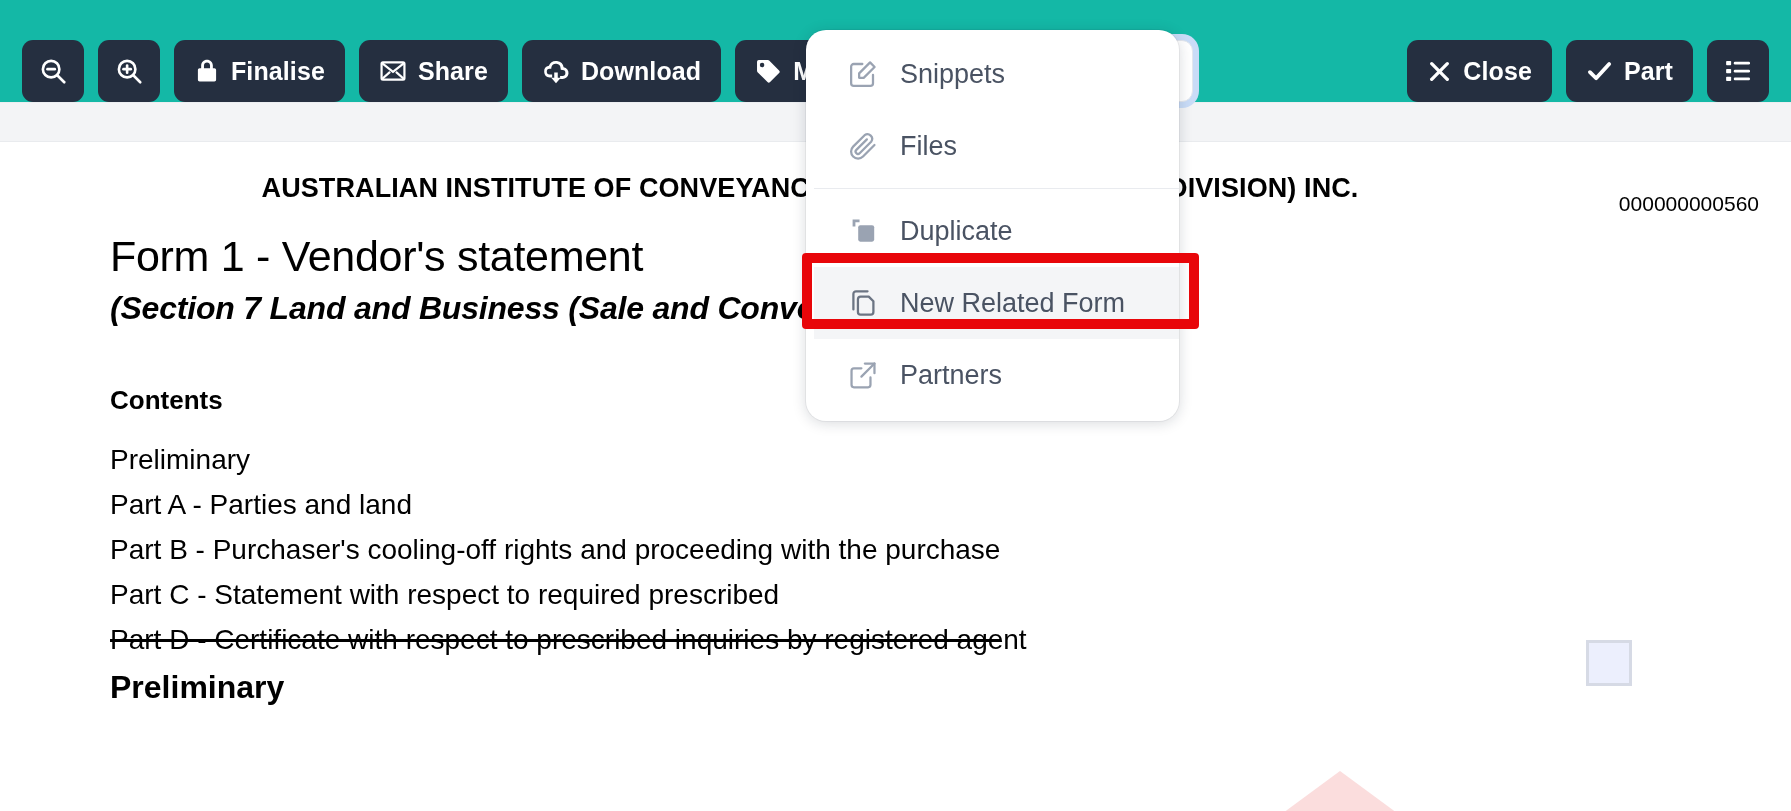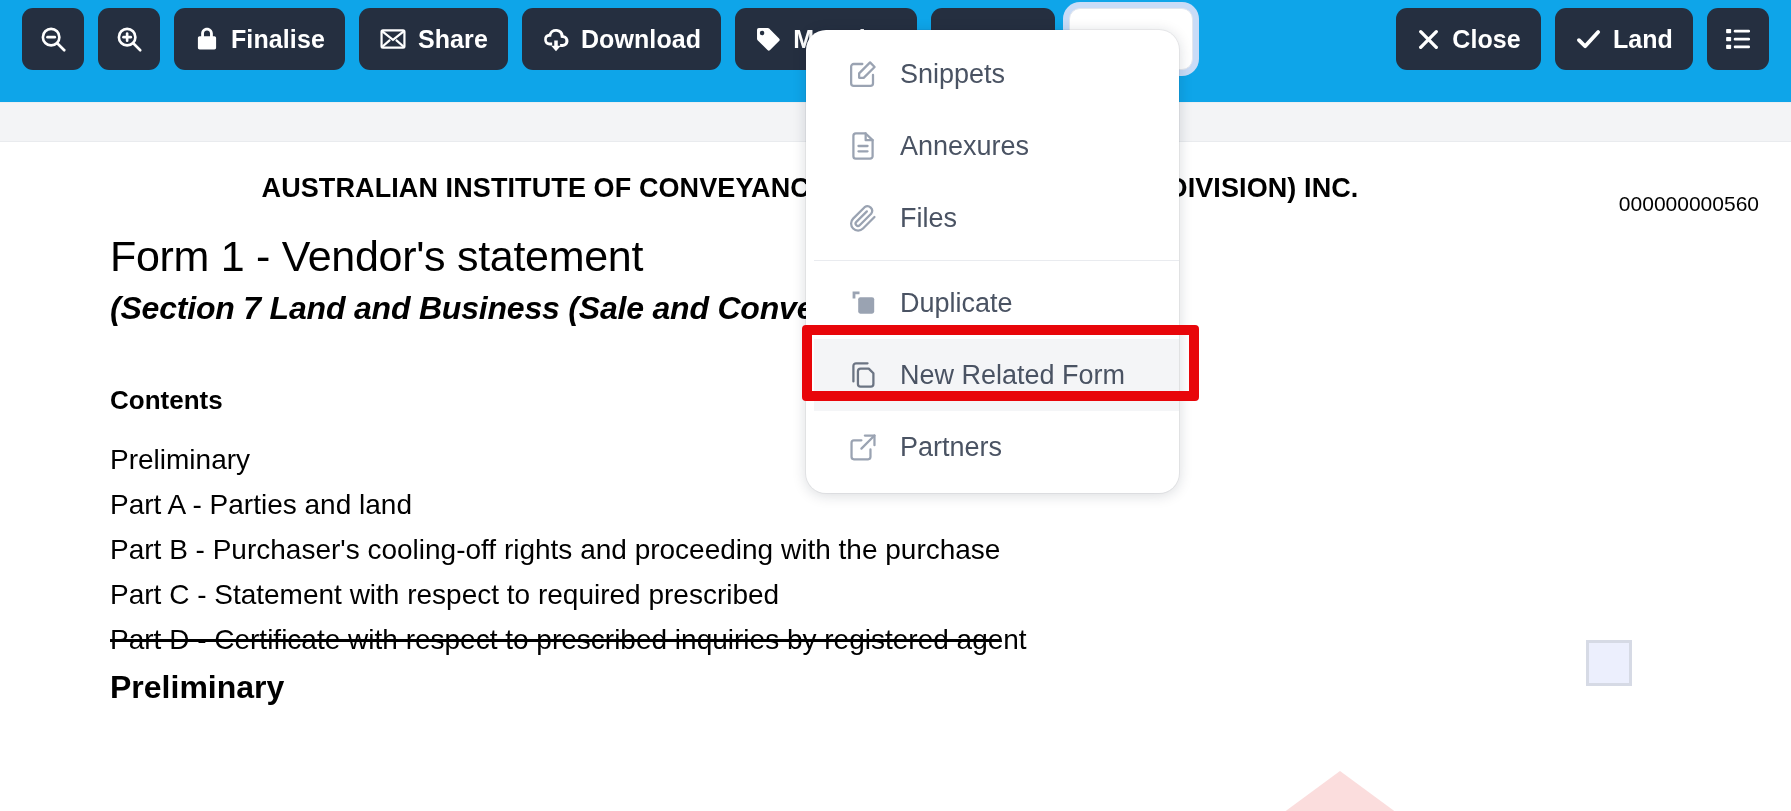--- a/index.html
+++ b/index.html
@@ -7,23 +7,23 @@
     width: 1791px; height: 811px;
     background: #ffffff;
     font-family: "Liberation Sans", sans-serif;
     overflow: hidden;
   }
   #app { position: relative; width: 1791px; height: 811px; background: #fff; }
 
   
   .toolbar {
     position: absolute; left: 0; top: 0; width: 1791px; height: 102px;
-    background: #0ea5e9;
-    display: flex; align-items: flex-start;
-    padding: 8px 22px;
+    background: #14b8a6;
+    display: flex; align-items: flex-end;
+    padding: 0 22px;
     z-index: 5;
   }
   .tb-btn {
     background: #252f40; color: #ffffff;
     border: none; border-radius: 11px;
     height: 62px;
     display: inline-flex; align-items: center; gap: 11px;
     padding: 0 20px;
     font-family: "Liberation Sans", sans-serif;
     font-size: 25px; font-weight: 700; letter-spacing: .1px;
@@ -227,21 +227,21 @@
       </span>
       <span>Close</span>
     </button>
 
     <button class="tb-btn">
       <span>
         <svg width="27" height="27" viewBox="0 0 24 24" fill="none" stroke="#ffffff" stroke-width="3.4" stroke-linecap="round" stroke-linejoin="round">
           <polyline points="3.5,12.6 9,18 20.6,5.4"></polyline>
         </svg>
       </span>
-      <span>Land</span>
+      <span>Part</span>
     </button>
 
     <button class="tb-btn icon-only" style="margin-right:0;">
       <span>
         <svg width="30" height="30" viewBox="0 0 24 24" fill="#ffffff">
           <rect x="2.5" y="4" width="4" height="3.4" rx=".6"></rect>
           <rect x="8.6" y="4.6" width="13" height="2.2" rx="1"></rect>
           <rect x="2.5" y="10.3" width="4" height="3.4" rx=".6"></rect>
           <rect x="8.6" y="10.9" width="13" height="2.2" rx="1"></rect>
           <rect x="2.5" y="16.6" width="4" height="3.4" rx=".6"></rect>
@@ -284,31 +284,20 @@
     <div class="menu-item">
       <span class="mi-icon">
         <svg width="32" height="32" viewBox="0 0 24 24" fill="none" stroke="#9aa3b2" stroke-width="1.7" stroke-linecap="round" stroke-linejoin="round">
           <path d="M19.5 12.6v6.3a2 2 0 01-2 2H5.1a2 2 0 01-2-2V6.5a2 2 0 012-2h6.4"></path>
           <path d="M17.3 3.3l3.4 3.4-8.2 8.2H9.1v-3.4z"></path>
         </svg>
       </span>
       <span>Snippets</span>
     </div>
 
-    <div class="menu-item">
-      <span class="mi-icon">
-        <svg width="32" height="32" viewBox="0 0 24 24" fill="none" stroke="#9aa3b2" stroke-width="1.7" stroke-linecap="round" stroke-linejoin="round">
-          <path d="M14 2.6H6.6a1.8 1.8 0 00-1.8 1.8v15.2a1.8 1.8 0 001.8 1.8h10.8a1.8 1.8 0 001.8-1.8V7.6z"></path>
-          <polyline points="14,2.6 14,7.6 19.2,7.6"></polyline>
-          <line x1="8.6" y1="12" x2="15.4" y2="12"></line>
-          <line x1="8.6" y1="16" x2="15.4" y2="16"></line>
-        </svg>
-      </span>
-      <span>Annexures</span>
-    </div>
 
     <div class="menu-item">
       <span class="mi-icon">
         <svg width="32" height="32" viewBox="0 0 24 24" fill="none" stroke="#9aa3b2" stroke-width="1.7" stroke-linecap="round" stroke-linejoin="round">
           <path d="M20.6 11.3l-8.6 8.6a5.2 5.2 0 01-7.4-7.4l8.6-8.6a3.5 3.5 0 014.9 4.9l-8.6 8.6a1.7 1.7 0 01-2.5-2.5l7.9-7.9"></path>
         </svg>
       </span>
       <span>Files</span>
     </div>
 

